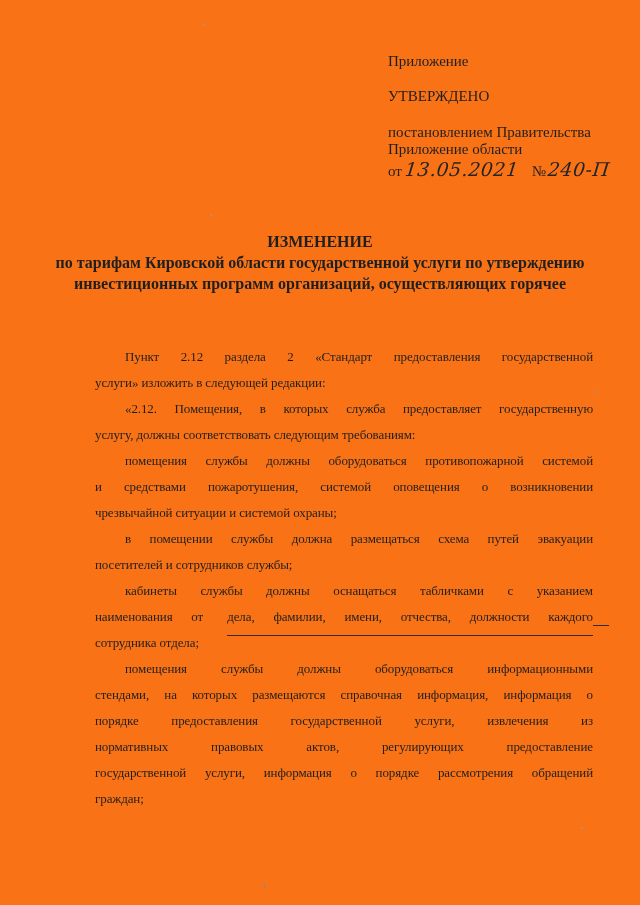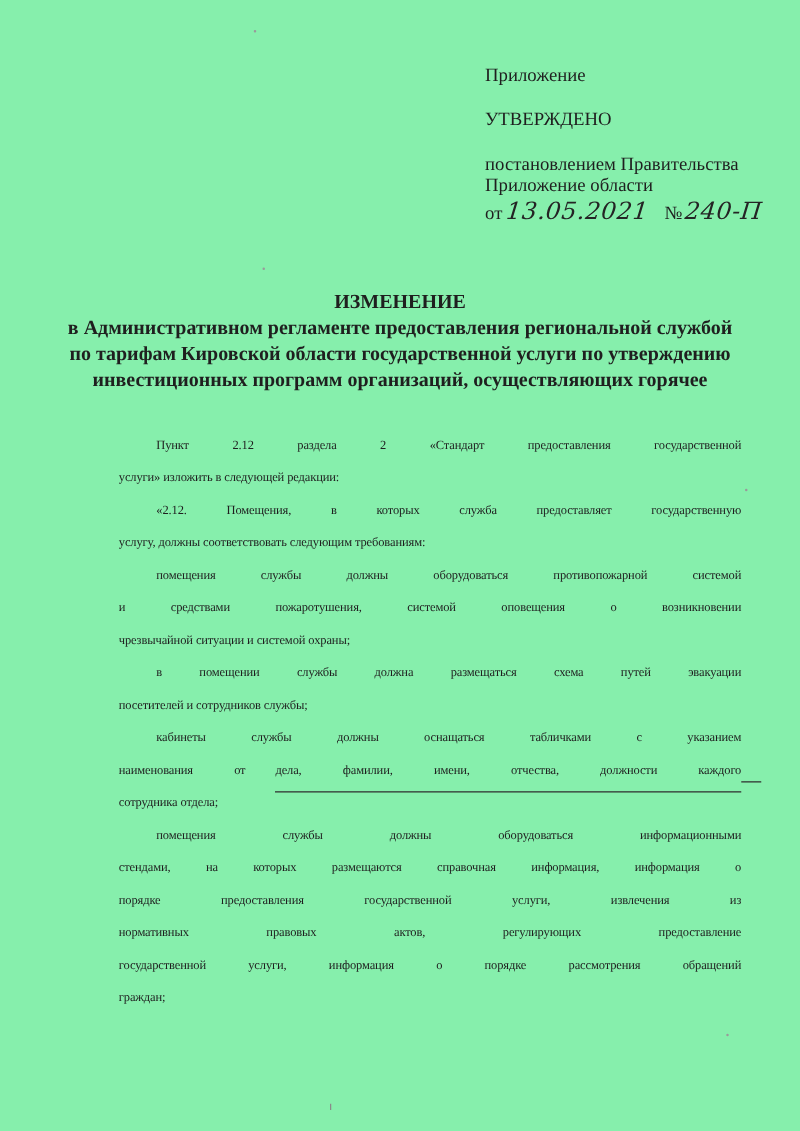--- a/index.html
+++ b/index.html
@@ -1,20 +1,20 @@
 <!DOCTYPE html>
 <html lang="ru"><head>
 <meta charset="utf-8">
 <style>
   html,body{margin:0;padding:0;background:#e8e8e8;}
   .page{
     position:relative;
     width:640px;height:905px;
     margin:0 auto;
-    background:#86efac;
+    background:#f97316;
     font-family:"Liberation Serif","DejaVu Serif",serif;
     color:#1f1f1f;
     overflow:hidden;
   }
   
   .header-block{
     position:absolute;top:52px;left:388px;width:240px;
     font-size:15px;line-height:18px;
   }
   .h-annex{margin-bottom:17px;}
@@ -36,21 +36,21 @@
   
   .title-block{
     position:absolute;top:231px;left:42px;width:556px;
     font-weight:bold;font-size:16px;line-height:21px;
     text-align:center;
   }
   .t-line{white-space:nowrap;text-align:center;}
   
   .body-block{
     position:absolute;top:344px;left:95px;width:498px;
-    font-size:10px;line-height:26px;
+    font-size:13px;line-height:26px;
     letter-spacing:-0.1px;
   }
   .ln{
     position:relative;
     height:26px;
     text-align:justify;
     text-align-last:justify;
     -moz-text-align-last:justify;
   }
   .ln.ind{text-indent:30px;}
@@ -77,21 +77,20 @@
     <div class="h-approved">УТВЕРЖДЕНО</div>
     <div class="h-by">постановлением Правительства</div>
     <div class="h-by">Приложение области</div>
     <div class="h-dateline">
       <span>от</span><span class="hw hw-date">13.05.2021</span><span class="no-sign">№</span><span class="hw hw-num">240-П</span>
     </div>
   </div>
 
   <div class="title-block">
     <div class="t-line">ИЗМЕНЕНИЕ</div>
-    <div class="t-line">в Административном регламенте предоставления региональной службой</div>
     <div class="t-line">по тарифам Кировской области государственной услуги по утверждению</div>
     <div class="t-line">инвестиционных программ организаций, осуществляющих горячее</div>
   </div>
 
   <div class="body-block">
 
     <div class="ln ind">Пункт 2.12 раздела 2 «Стандарт предоставления государственной</div>
     <div class="ln last">услуги» изложить в следующей редакции:</div>
 
     <div class="ln ind">«2.12. Помещения, в которых служба предоставляет государственную</div>

